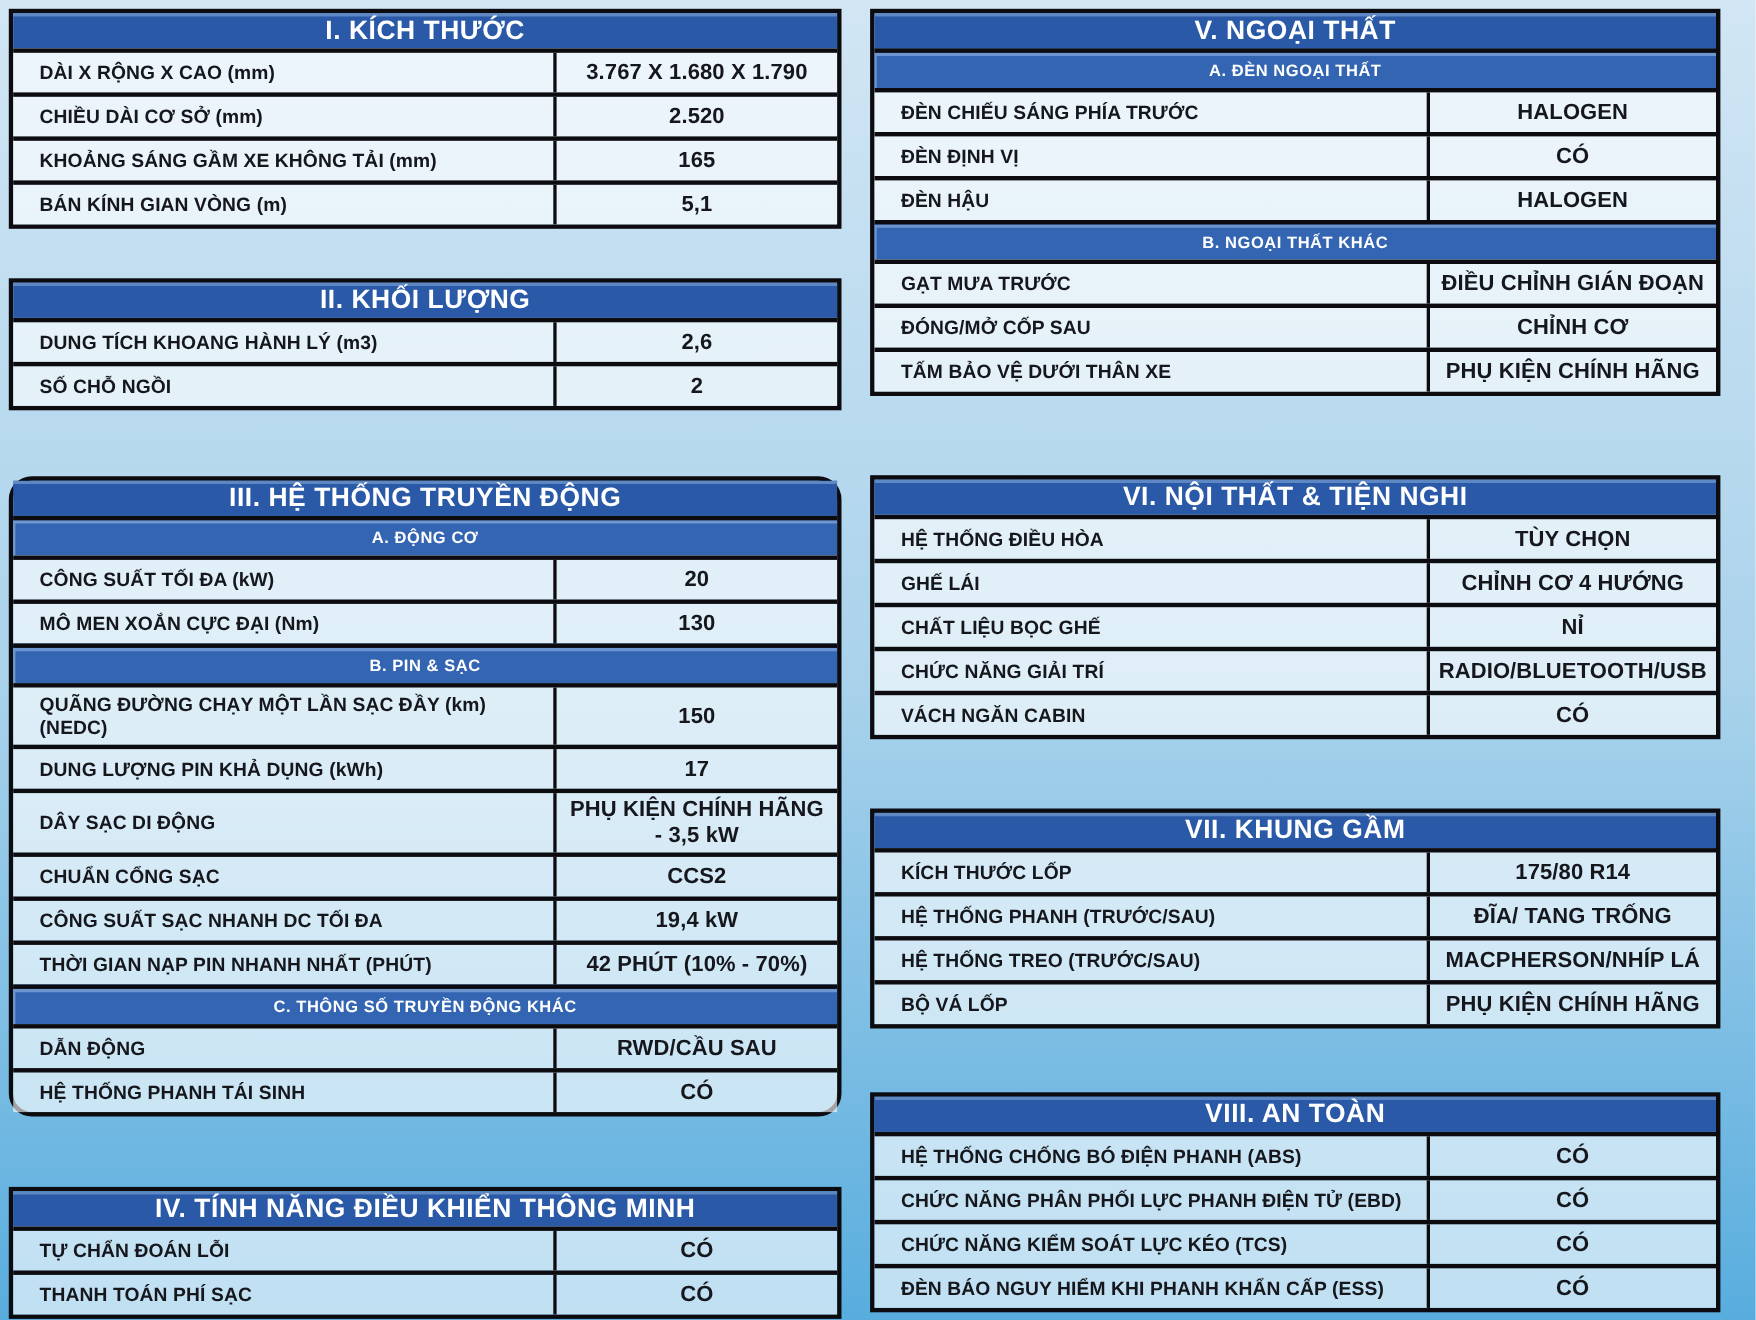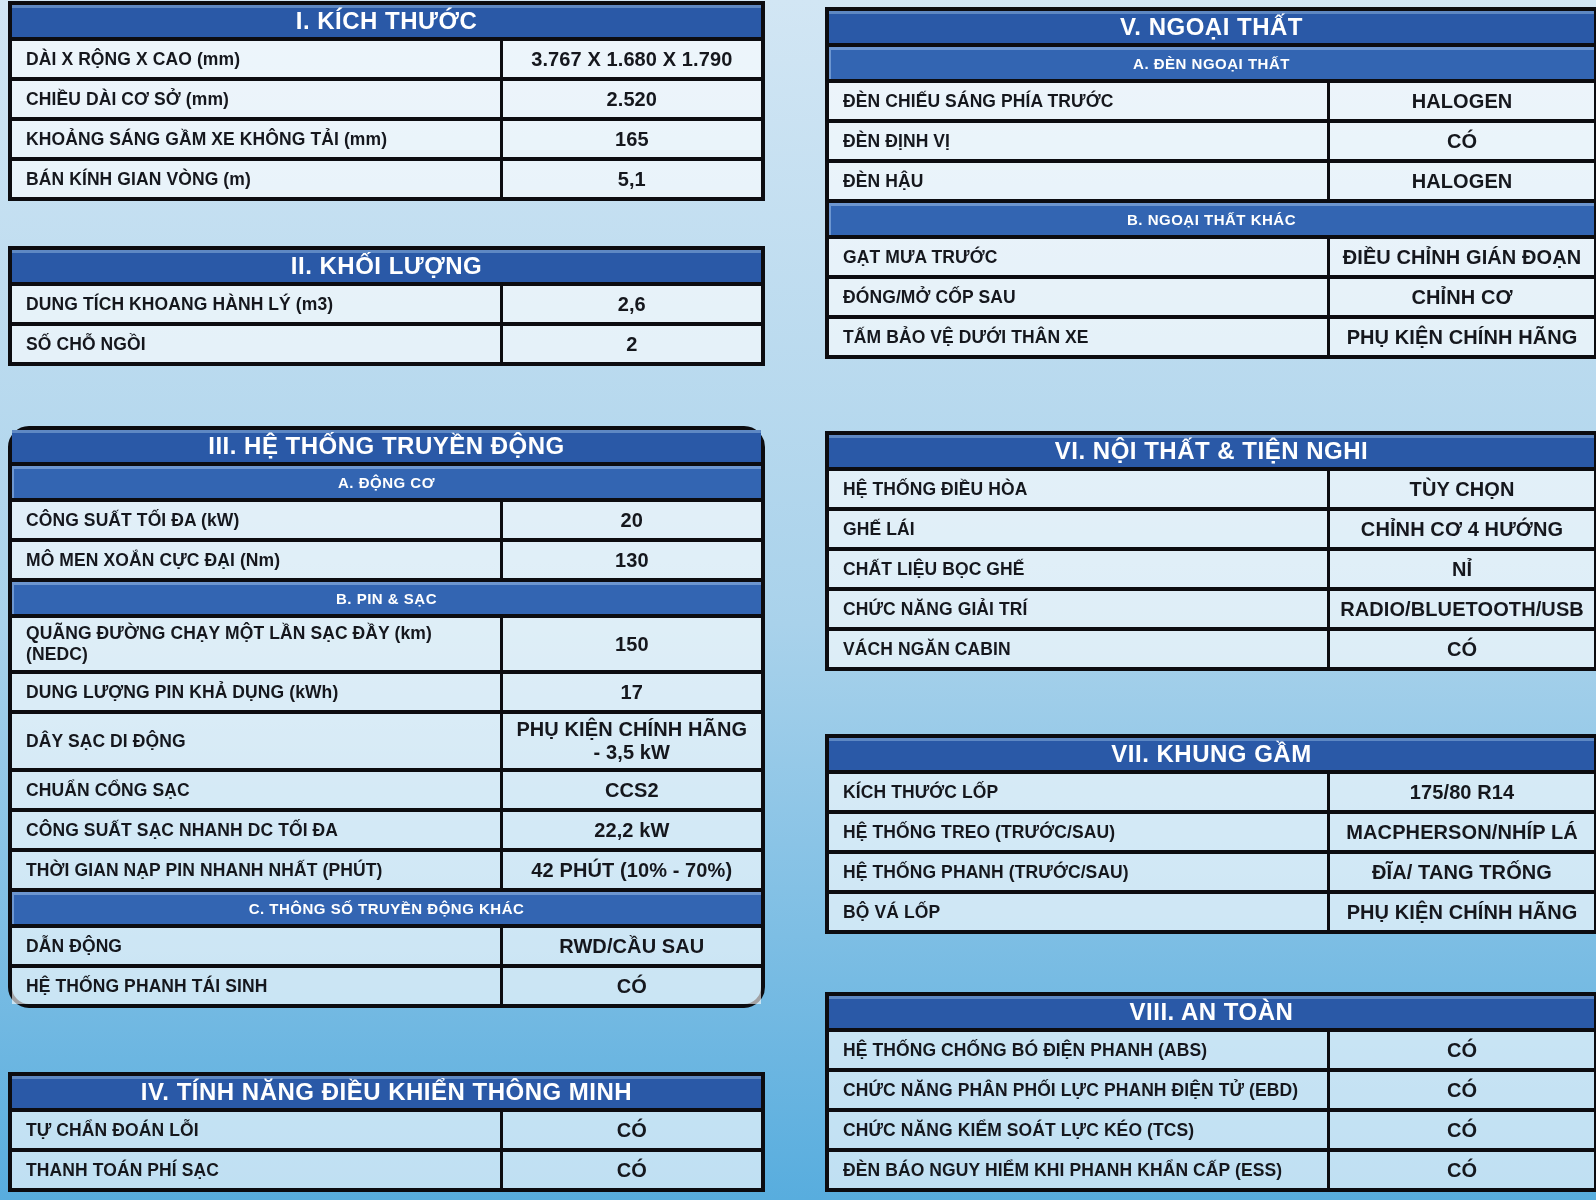--- a/index.html
+++ b/index.html
@@ -10,24 +10,23 @@
     width: 1596px;
     height: 1200px;
     overflow: hidden;
     font-family: "Liberation Sans", "DejaVu Sans", sans-serif;
     background: linear-gradient(180deg, var(--bg-top, #D2E6F4) 0%, #A9D2EB 52%, var(--bg-bottom, #58ADDE) 100%);
   }
   .page {
     box-sizing: border-box;
     display: flex;
     padding: 8px;
-    gap: 60px;
+    gap: 26px;
     width: 1280px;
     height: 1200px;
-    align-items: flex-end;
   }
   .col { display: block; }
   .col-left  { flex: 0 0 757px; width: 757px; }
   .col-right { flex: 0 0 773px; width: 773px; }
 
   .spec-table {
     border: 4px solid var(--line, #0C0C10);
     box-sizing: border-box;
   }
   .band {
@@ -48,20 +47,21 @@
   .sub-header {
     background: var(--subheader-bg, #3365B2);
     font-size: 15px;
     border-top: 4px solid var(--line, #0C0C10);
     box-shadow: inset 2px 3px 0 rgba(168, 200, 238, 0.5);
   }
   .row {
     display: flex;
     border-top: 4px solid var(--line, #0C0C10);
     background: rgba(255, 255, 255, 0.62);
+    padding-left: 10px;
   }
   .cell-label {
     flex: 0 0 65.5%;
     box-sizing: border-box;
     min-height: 36px;
     padding: 5px 8px 5px 14px;
     display: flex;
     align-items: center;
     font-size: 17.5px;
     font-weight: 700;
@@ -143,21 +143,21 @@
           <div class="cell-label">DÂY SẠC DI ĐỘNG</div>
           <div class="cell-value">PHỤ KIỆN CHÍNH HÃNG
 - 3,5 kW</div>
         </div>
         <div class="row">
           <div class="cell-label">CHUẨN CỔNG SẠC</div>
           <div class="cell-value">CCS2</div>
         </div>
         <div class="row">
           <div class="cell-label">CÔNG SUẤT SẠC NHANH DC TỐI ĐA</div>
-          <div class="cell-value">22,2 kW</div>
+          <div class="cell-value">19,4 kW</div>
         </div>
         <div class="row">
           <div class="cell-label">THỜI GIAN NẠP PIN NHANH NHẤT (PHÚT)</div>
           <div class="cell-value">42 PHÚT (10% - 70%)</div>
         </div>
         <div class="band sub-header">C. THÔNG SỐ TRUYỀN ĐỘNG KHÁC</div>
         <div class="row">
           <div class="cell-label">DẪN ĐỘNG</div>
           <div class="cell-value">RWD/CẦU SAU</div>
         </div>
@@ -231,26 +231,26 @@
           <div class="cell-value">CÓ</div>
         </div>
       </div>
       <div class="spec-table" style="margin-bottom: 58px;">
         <div class="band main-header">VII. KHUNG GẦM</div>
         <div class="row">
           <div class="cell-label">KÍCH THƯỚC LỐP</div>
           <div class="cell-value">175/80 R14</div>
         </div>
         <div class="row">
+          <div class="cell-label">HỆ THỐNG PHANH (TRƯỚC/SAU)</div>
+          <div class="cell-value">ĐĨA/ TANG TRỐNG</div>
+        </div>
+        <div class="row">
           <div class="cell-label">HỆ THỐNG TREO (TRƯỚC/SAU)</div>
           <div class="cell-value">MACPHERSON/NHÍP LÁ</div>
-        </div>
-        <div class="row">
-          <div class="cell-label">HỆ THỐNG PHANH (TRƯỚC/SAU)</div>
-          <div class="cell-value">ĐĨA/ TANG TRỐNG</div>
         </div>
         <div class="row">
           <div class="cell-label">BỘ VÁ LỐP</div>
           <div class="cell-value">PHỤ KIỆN CHÍNH HÃNG</div>
         </div>
       </div>
       <div class="spec-table">
         <div class="band main-header">VIII. AN TOÀN</div>
         <div class="row">
           <div class="cell-label">HỆ THỐNG CHỐNG BÓ ĐIỆN PHANH (ABS)</div>

